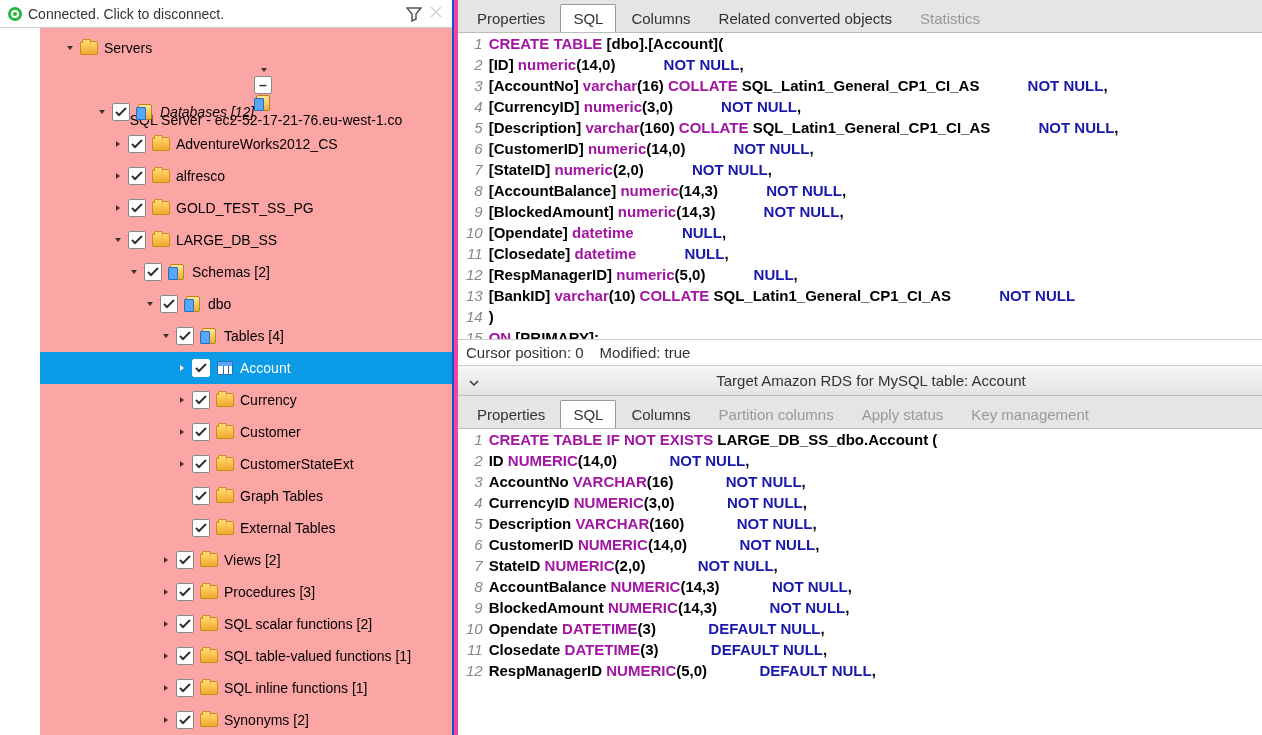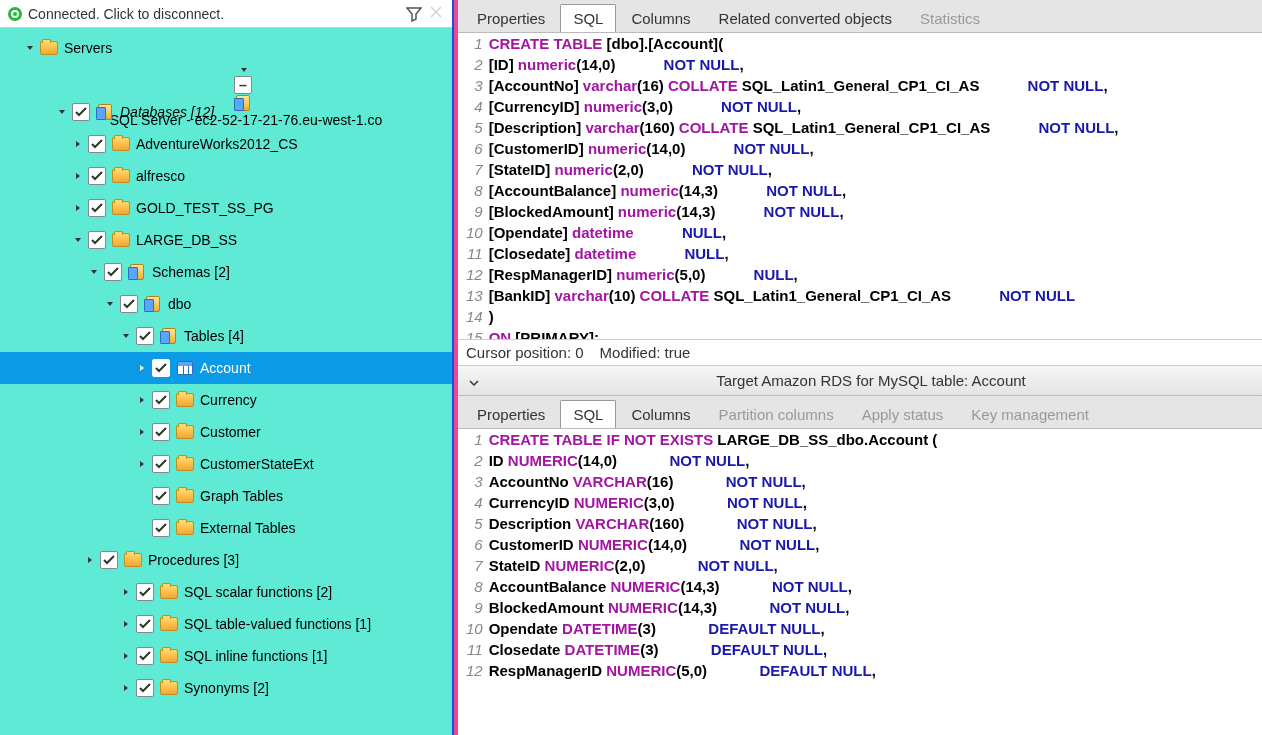--- a/index.html
+++ b/index.html
@@ -6,21 +6,21 @@
 body { display: flex; height: 735px; width: 1262px; overflow: hidden; font-size: 14px; }
 
 
 .left-panel { width: 454px; border-right: 2px solid #1d4ed8; display: flex; flex-direction: column; }
 .conn-bar { display: flex; align-items: center; padding: 4px 8px; border-bottom: 1px solid #ccc; gap: 6px; background: #fff; }
 .conn-dot { width: 14px; height: 14px; border-radius: 50%; background: #fff; border: 3px solid #27b83d; position: relative; }
 .conn-dot::after { content:""; position:absolute; inset:2px; border-radius:50%; background:#27b83d; }
 .conn-text { flex: 1; color: #333; }
 .funnel { width: 16px; height: 16px; }
 
-.tree { flex: 1; overflow: auto; padding: 4px 0; background:#5eead4; }
+.tree { flex: 1; overflow: auto; padding: 4px 0; background:#fca5a5;margin-left:40px; }
 .tree-row { display: flex; align-items: center; height: 32px; white-space: nowrap; cursor: default; }
 .tree-row.selected { background: #0a9ae6; color: #fff; }
 .tree-toggle { width: 12px; height: 12px; margin-right: 4px; flex-shrink: 0; }
 .tree-toggle svg { width: 12px; height: 12px; display:block; }
 .tree-check { width: 18px; height: 18px; border: 1px solid #888; border-radius: 2px; background: #fff; display: flex; align-items: center; justify-content: center; margin-right: 6px; flex-shrink: 0; }
 .tree-check svg { width: 14px; height: 14px; }
 .tree-check.dash::after { content: "–"; font-size: 14px; font-weight: 600; color: #333; }
 .tree-icon { width: 18px; height: 18px; margin-right: 6px; flex-shrink: 0; display:flex; align-items:center; justify-content:center; }
 .tree-label { color: #000; }
 .tree-row.selected .tree-label { color:#fff; }
@@ -311,21 +311,37 @@
         <span class="tree-check">
           <svg viewBox="0 0 14 14">
             <path d="M2 7l3 3 7-7" fill="none" stroke="#333" stroke-width="2"></path>
           </svg>
         </span>
         <span class="tree-icon">
           <div class="fld"></div>
         </span>
         <span class="tree-label">External Tables</span>
       </div>
-      <div class="tree-row" style="padding-left: 84px;">
+      <div class="tree-row" style="padding-left: 120px;">
+        <span class="tree-toggle">
+          <svg viewBox="0 0 12 12">
+            <path d="M4 3l4 3-4 3z" fill="#333"></path>
+          </svg>
+        </span>
+        <span class="tree-check">
+          <svg viewBox="0 0 14 14">
+            <path d="M2 7l3 3 7-7" fill="none" stroke="#333" stroke-width="2"></path>
+          </svg>
+        </span>
+        <span class="tree-icon">
+          <div class="fld"></div>
+        </span>
+        <span class="tree-label">Views [2]</span>
+      </div>
+      <div class="tree-row" style="padding-left: 120px;">
         <span class="tree-toggle">
           <svg viewBox="0 0 12 12">
             <path d="M4 3l4 3-4 3z" fill="#333"></path>
           </svg>
         </span>
         <span class="tree-check">
           <svg viewBox="0 0 14 14">
             <path d="M2 7l3 3 7-7" fill="none" stroke="#333" stroke-width="2"></path>
           </svg>
         </span>

